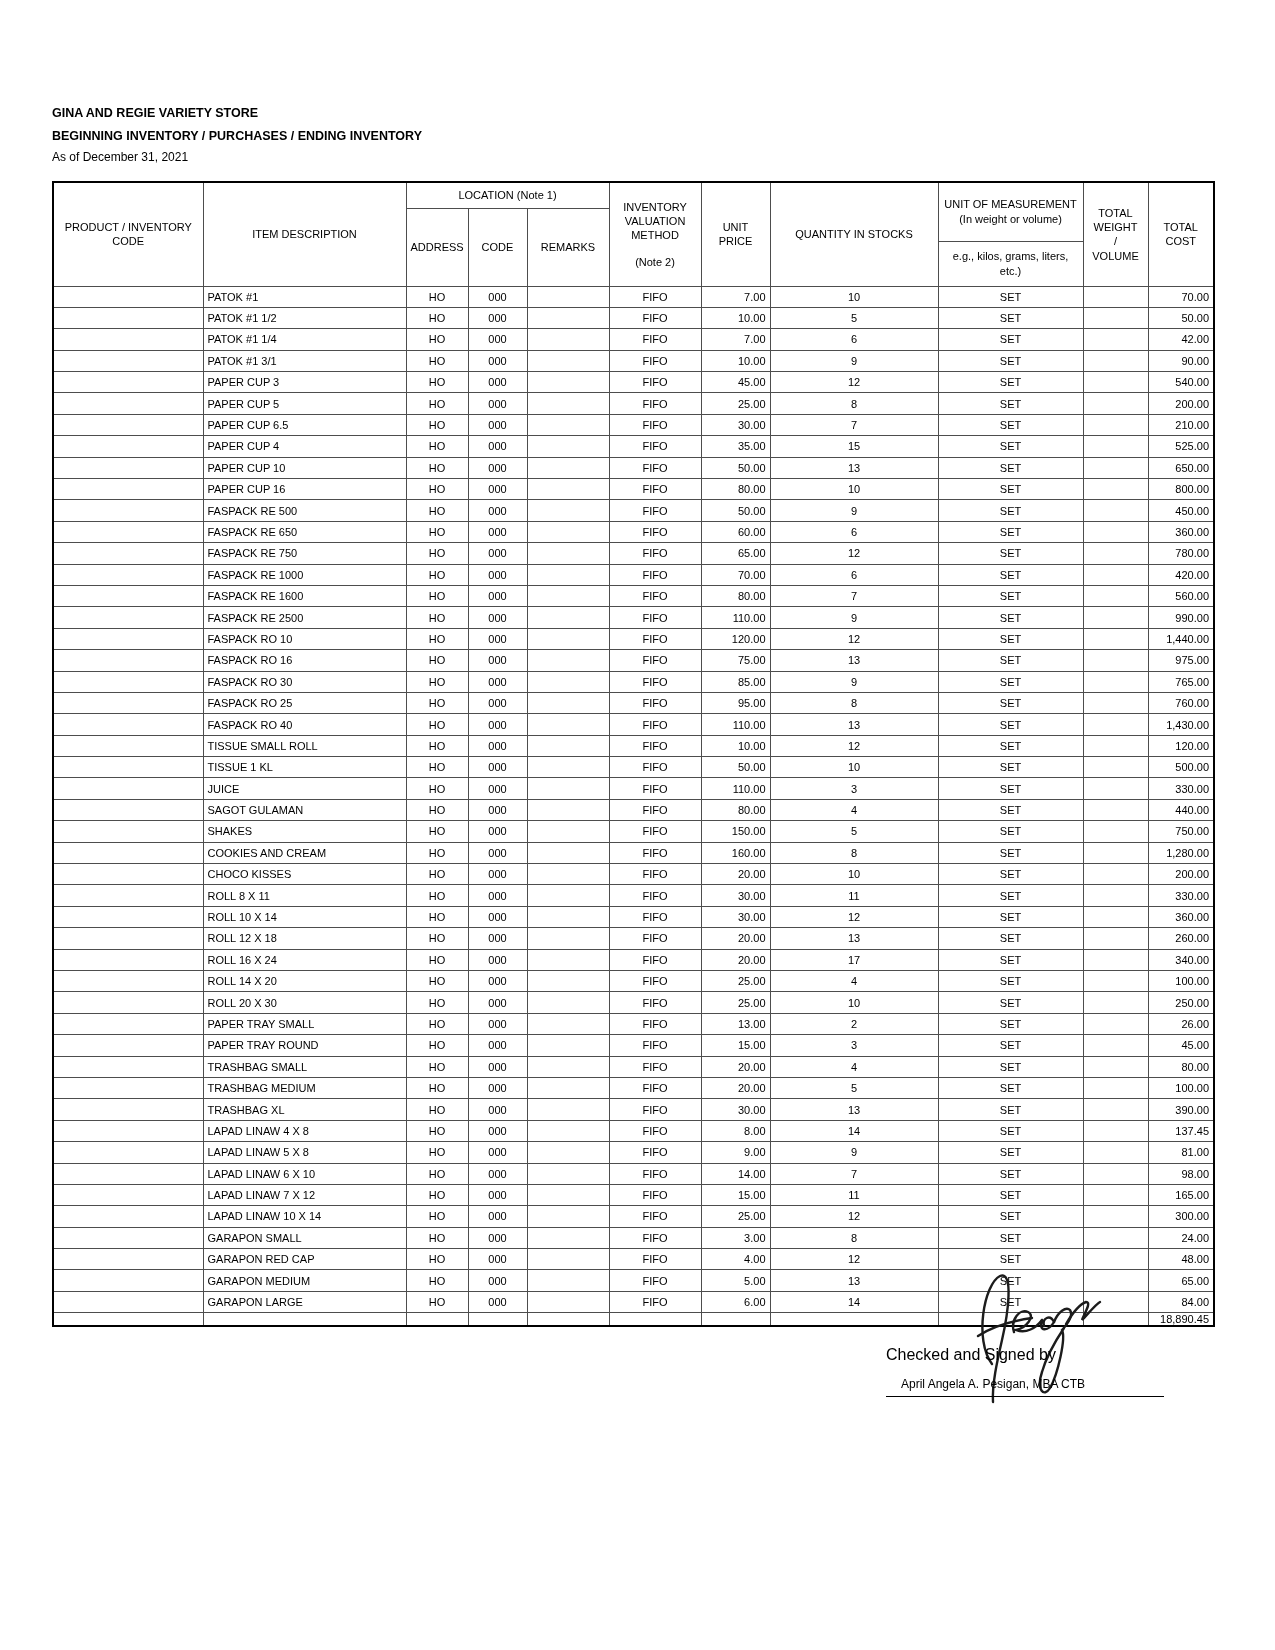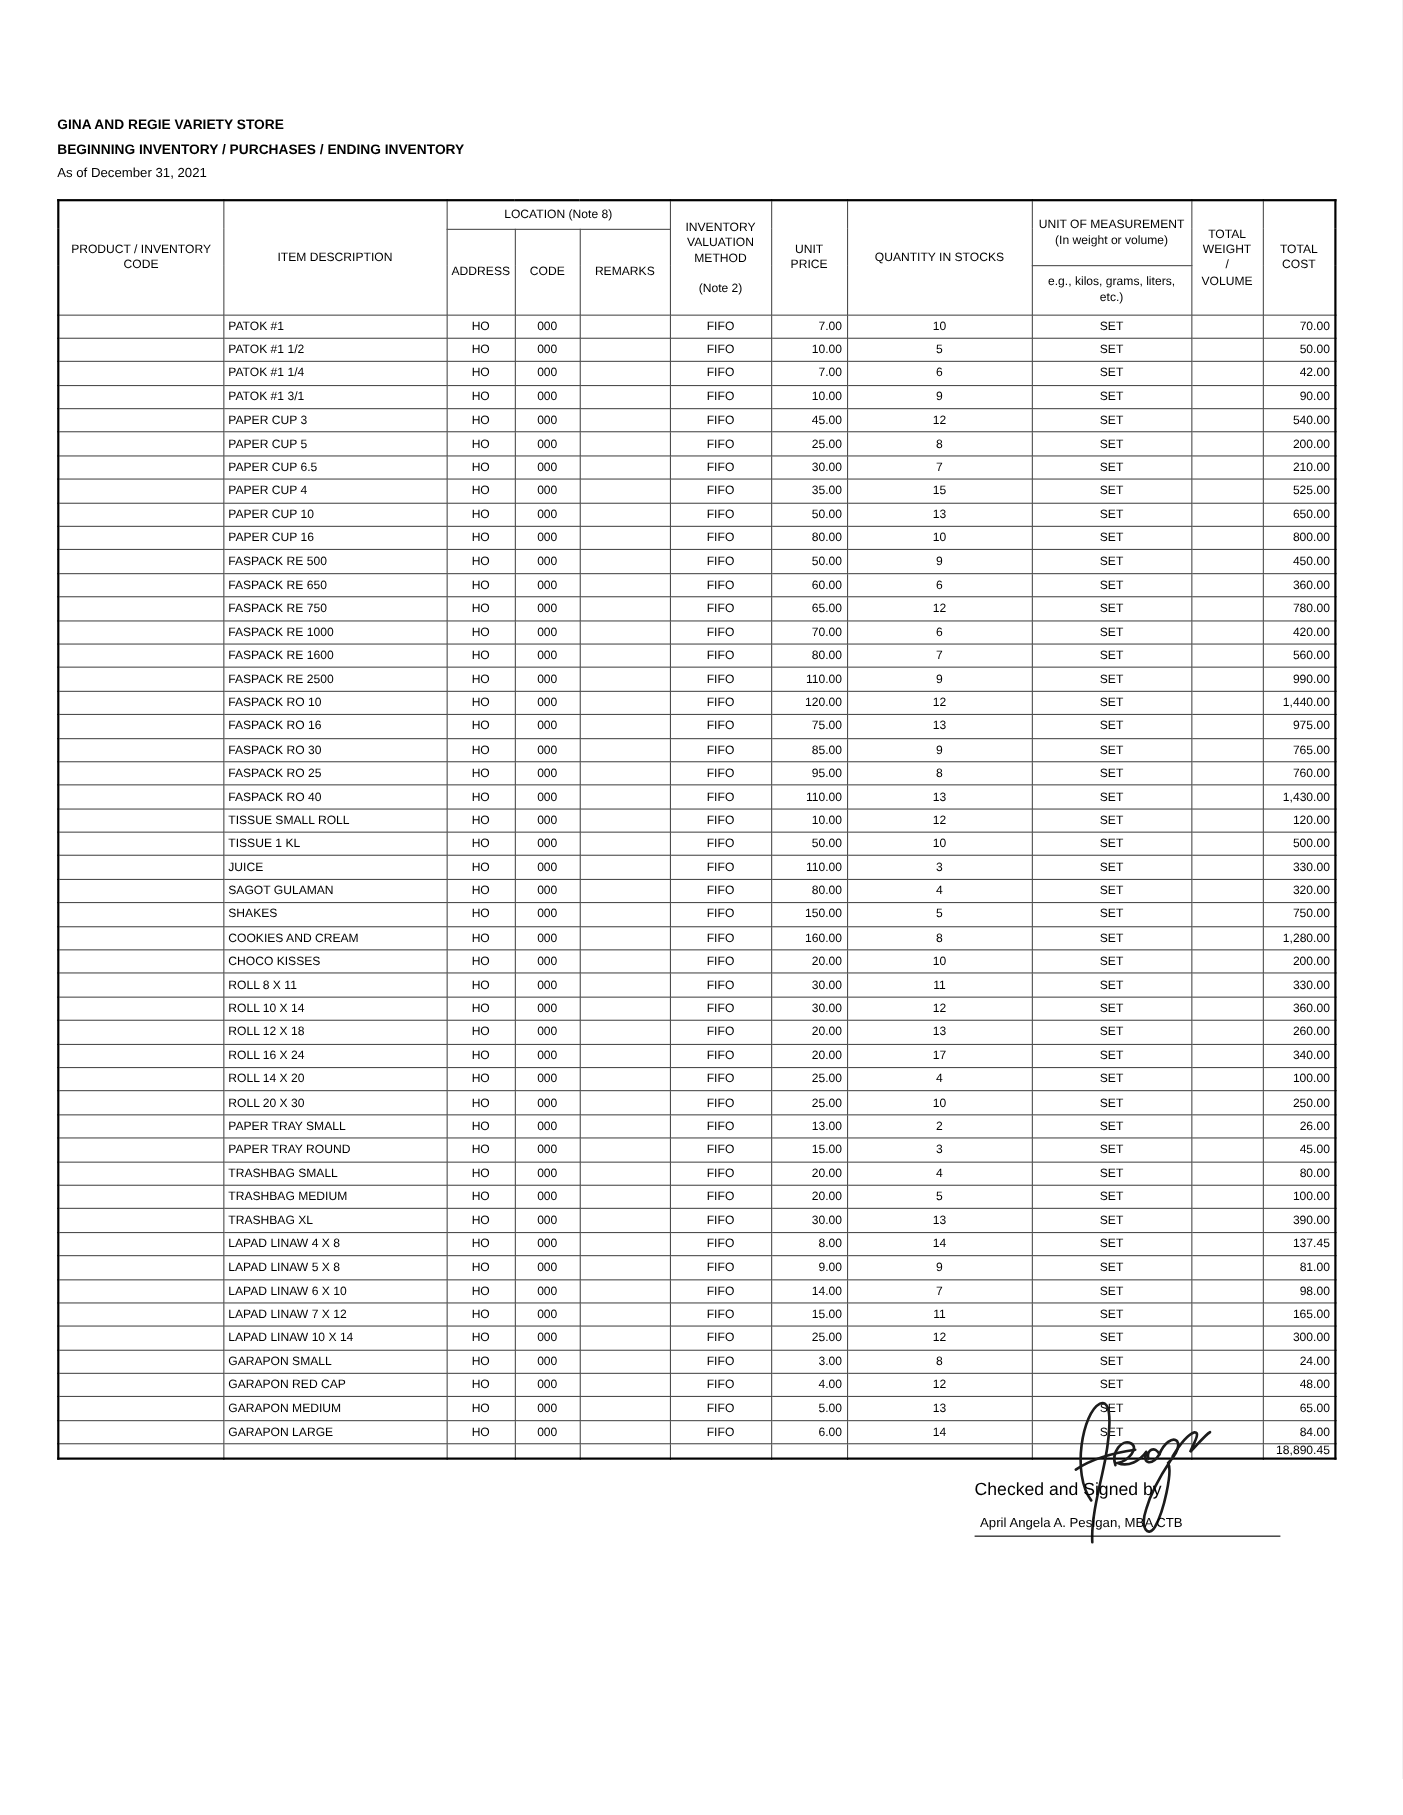--- a/index.html
+++ b/index.html
@@ -33,21 +33,21 @@
   .h-row3 { height:45px; }
   .prewrap { white-space:pre-line;margin-top:28px; }
   .note-gap { margin-top:12px; }
   tbody tr { height:21.4px;margin-left:20px; }
   td.al { text-align:left; }
   td.ac { text-align:center; }
   td.ar { text-align:right; }
   td.price { padding-right:10px; }
   td.cost { padding-right:4px; }
 
-  .sig-name    { position:absolute; top:1377px; left:844px; width:278px; text-align:center; font-size:12px; }
+  .sig-name    { position:absolute; top:1377px; left:901px; width:278px; text-align:left; font-size:12px; }
   .sig-line    { position:absolute; top:1396px; left:886px; width:278px; border-top:1.6px solid #000; height:0; }
   .sig-caption { position:absolute; top:1346px; left:886px; width:278px; text-align:left; font-size:16px; }
   .sig-svg     { position:absolute; top:1262px; left:962px; width:140px; height:150px; }
 </style>
 </head>
 <body>
 
 <div class="page">
 
   <div class="titles">
@@ -67,21 +67,21 @@
       <col style="width:69px">
         <col style="width:168px">
         <col style="width:145px">
       <col style="width:65px">
         <col style="width:66px">
     </colgroup>
     <thead>
       <tr class="h-row1">
         <th rowspan="3">PRODUCT / INVENTORY CODE</th>
         <th rowspan="3">ITEM DESCRIPTION</th>
-        <th colspan="3">LOCATION (Note 8)</th>
+        <th colspan="3">LOCATION (Note 1)</th>
         <th rowspan="3">
           <div>INVENTORY VALUATION METHOD</div>
           <div class="note-gap">(Note 2)</div>
         </th>
         <th rowspan="3">UNIT PRICE</th>
         <th rowspan="3">QUANTITY IN STOCKS</th>
         <th rowspan="2">
           <div>UNIT OF MEASUREMENT</div>
           <div>(In weight or volume)</div>
         </th>
@@ -417,21 +417,21 @@
           <td class="al"></td>
           <td class="al">SAGOT GULAMAN</td>
           <td class="ac">HO</td>
           <td class="ac">000</td>
           <td class="ac"></td>
           <td class="ac">FIFO</td>
           <td class="ar price">80.00</td>
           <td class="ac">4</td>
           <td class="ac">SET</td>
           <td class="ac"></td>
-          <td class="ar cost">320.00</td>
+          <td class="ar cost">440.00</td>
         </tr>
         <tr>
           <td class="al"></td>
           <td class="al">SHAKES</td>
           <td class="ac">HO</td>
           <td class="ac">000</td>
           <td class="ac"></td>
           <td class="ac">FIFO</td>
           <td class="ar price">150.00</td>
           <td class="ac">5</td>

